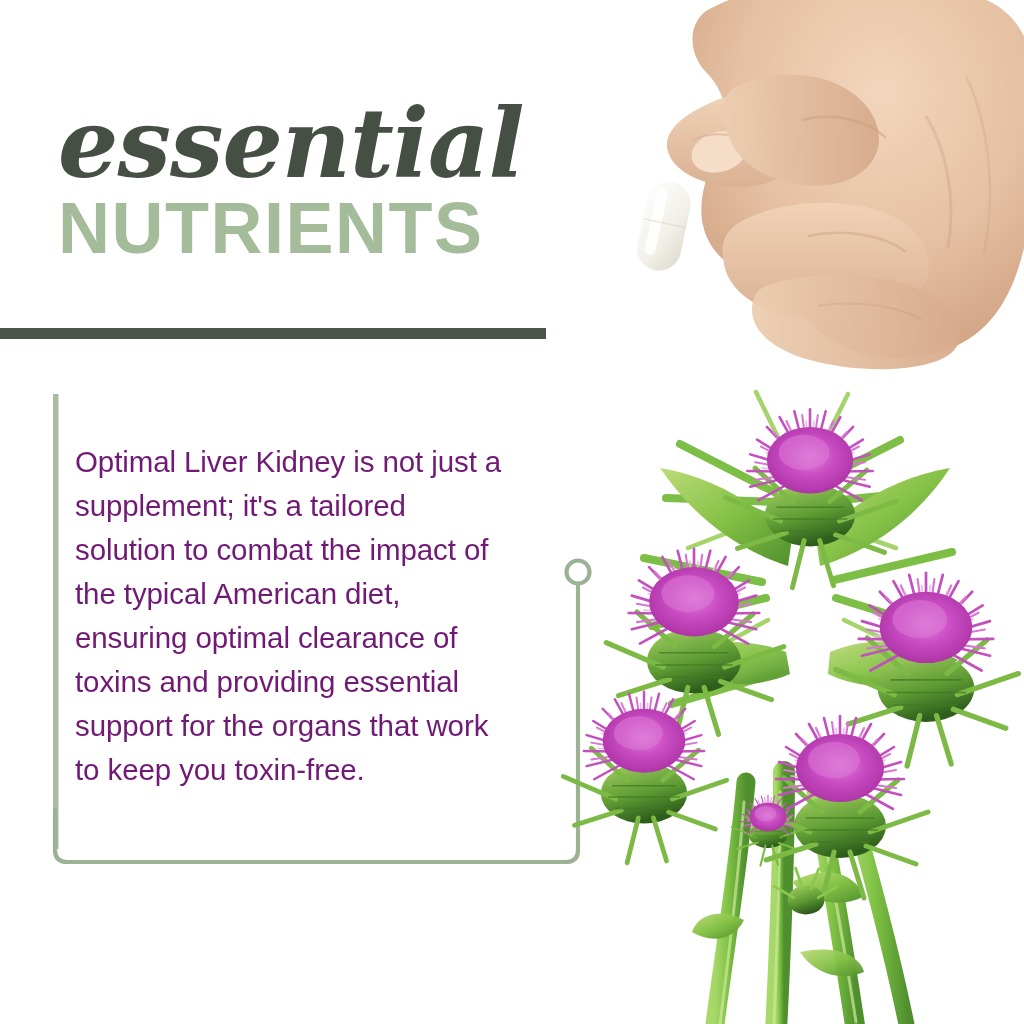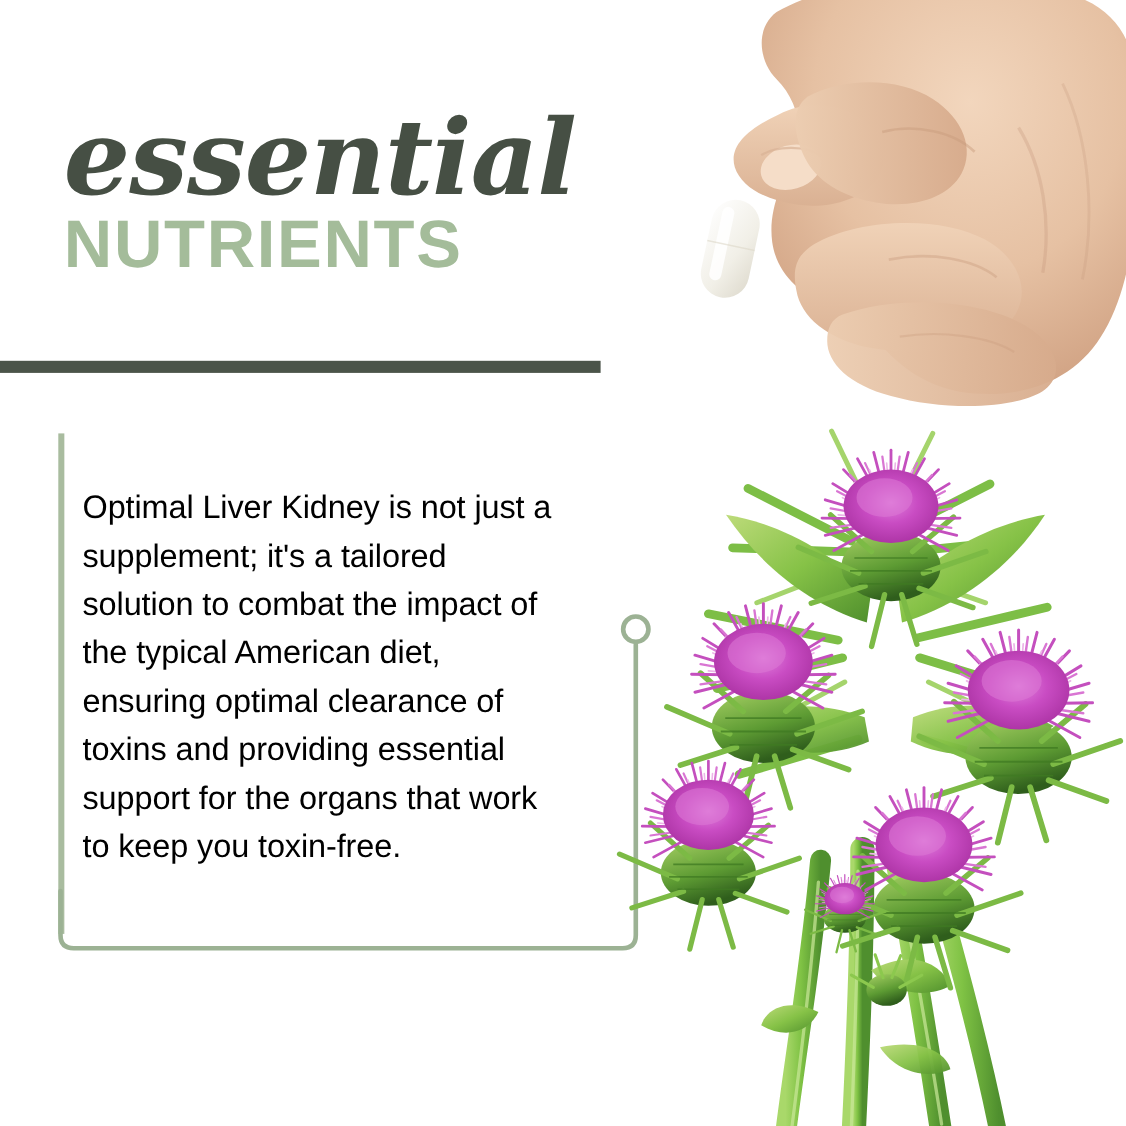--- a/index.html
+++ b/index.html
@@ -41,21 +41,21 @@
     letter-spacing: -1px;
     color: #464f44;
     white-space: nowrap;
   }
   .headline-bold {
     position: absolute;
     left: 58px;
     top: 96px;
     font-family: "Liberation Sans", sans-serif;
     font-weight: 700;
-    font-size: 61px;
+    font-size: 72px;
     line-height: 1.0;
     letter-spacing: 1.5px;
     color: #a4bc9a;
     white-space: nowrap;
   }
   .headline-rule {
     position: absolute;
     left: 0;
     top: 328px;
     width: 546px;
@@ -76,21 +76,21 @@
 
   
   .body-copy {
     position: absolute;
     left: 75px;
     top: 440px;
     width: 480px;
     font-family: "Liberation Sans", sans-serif;
     font-size: 29.5px;
     line-height: 44px;
-    color: #000000;
+    color: #701a75;
     letter-spacing: -0.1px;
     white-space: pre-line;
   }
 
   
   .photo-hand {
     position: absolute;
     left: 556px;
     top: -14px;
     width: 480px;

